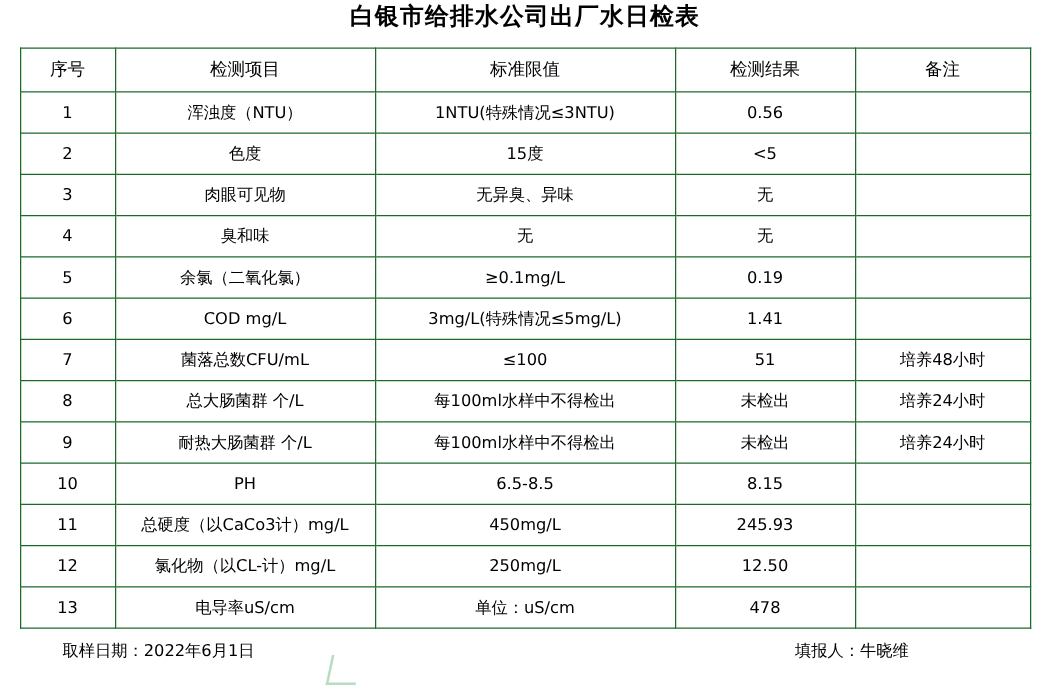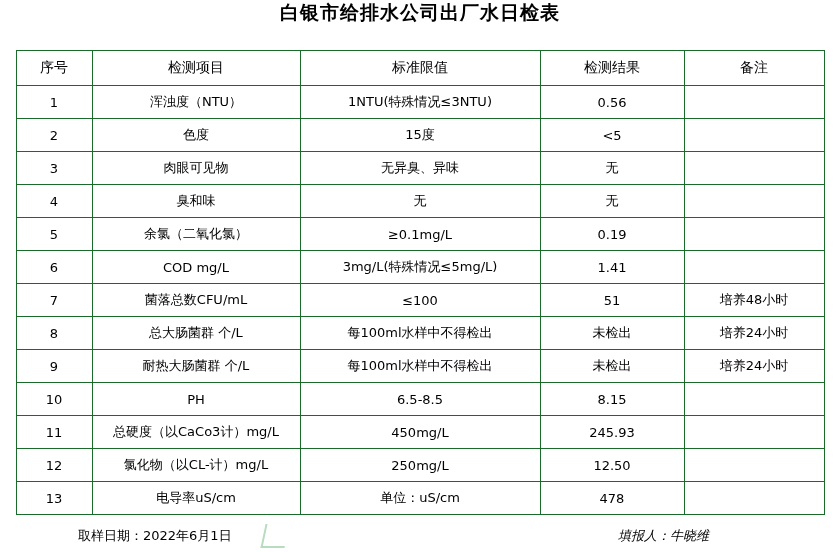--- a/index.html
+++ b/index.html
@@ -24,21 +24,21 @@
     text-align: center;
     font-size: 19px;
     font-weight: bold;
     font-family: "DejaVu Serif", "Liberation Serif", serif;
     padding-bottom: 12px;
     letter-spacing: 1px;
   }
   table.report {
     border-collapse: collapse;
     width: 808px;
-    margin: 12px auto;
+    margin: 0 auto;
     table-layout: fixed;
   }
   table.report td, table.report th {
     border: 1px solid #1a6b2a;
     font-weight: normal;
     font-size: 13px;
     text-align: center;
     vertical-align: middle;
     height: 32px;
     padding: 0 2px;
@@ -62,23 +62,23 @@
     width: 808px;
     margin: 0 auto;
     margin-top: 9px;
     font-size: 13px;
     height: 22px;
   }
   .footer span {
     position: absolute;
     white-space: nowrap;
   }
-  .f-sample { left: 34px; margin-left: 28px; }
+  .f-sample { left: 34px; }
   .f-test   { left: 355px; }
-  .f-filler { left: 602px; font-style: italic; }
+  .f-filler { left: 620px; }
   .mark {
     position: absolute;
     left: 263px;
     top: 524px;
     width: 22px;
     height: 22px;
     border-left: 2px solid #b7dcc0;
     border-bottom: 2px solid #b7dcc0;
     transform: skewX(-12deg);
   }

